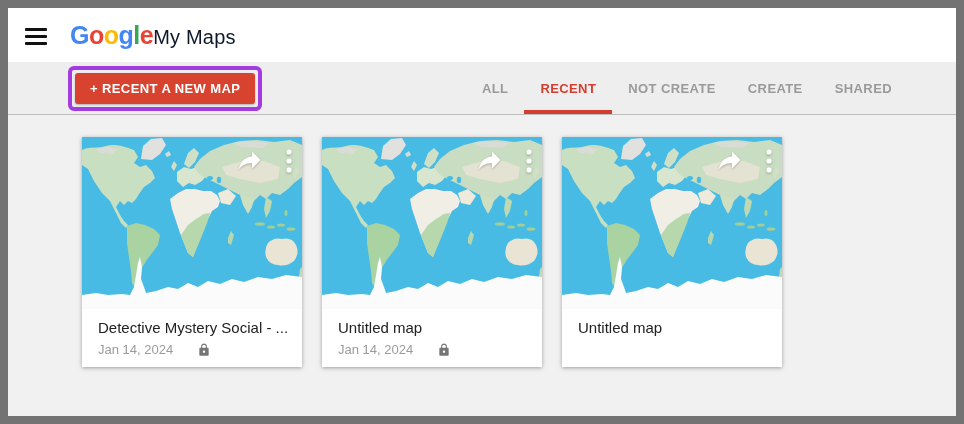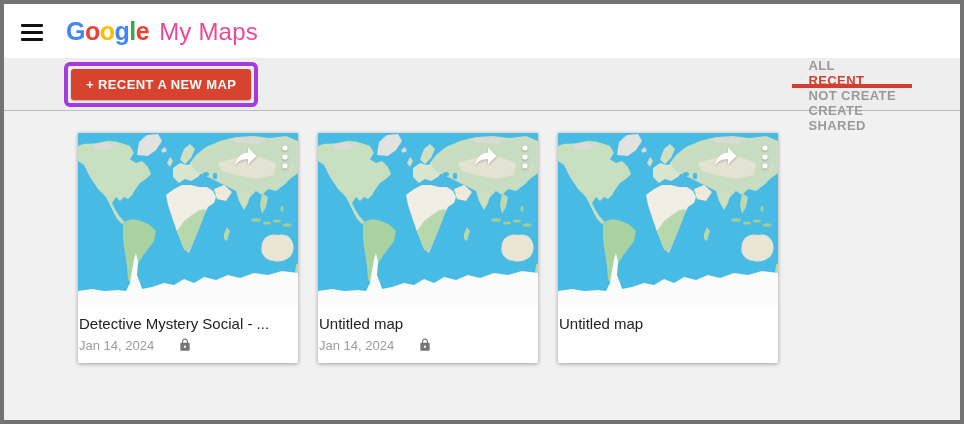--- a/index.html
+++ b/index.html
@@ -1,40 +1,40 @@
 <!DOCTYPE html>
 <html><head>
 <meta charset="utf-8">
 <style>
   * { margin: 0; padding: 0; box-sizing: border-box; }
   html, body { width: 964px; height: 424px; font-family: "Liberation Sans", sans-serif; }
 
   .frame {
     width: 964px; height: 424px;
-    border: 4px solid #737373;
+    border: 8px solid #737373;
     background: #f1f1f1;
     overflow: hidden;
     position: relative;
   }
 
   
   .header {
     height: 54px; background: #ffffff;
     display: flex; align-items: center;
     padding-left: 16px;
   }
   .hamburger {
     width: 24px; height: 24px; margin-top: 2px;
     display: flex; flex-direction: column; justify-content: center; gap: 4px;
     cursor: pointer; border: none; background: transparent; padding: 0 1px;
   }
   .hamburger span { display: block; height: 3px; background: #111; border-radius: 1px; }
   .logo { margin-left: 22px; display: flex; align-items: baseline; }
   .logo .gword { font-size: 25px; font-weight: 700; letter-spacing: -0.5px; }
-  .logo .product { font-size: 24px; font-weight: 400; color: #ec4899; margin-left: 10px; letter-spacing: 0.2px; }
+  .logo .product { font-size: 20px; font-weight: 400; color: #0f172a; letter-spacing: 0.2px; }
 
   
   .toolbar {
     height: 53px; background: #eeeeee;
     border-bottom: 1px solid #bdbdbd;
     display: flex; align-items: center; justify-content: space-between;
     position: relative;
   }
   .annotation-box {
     margin-left: 60px;
@@ -43,21 +43,21 @@
   }
   .create-btn {
     background: #d8432f; color: #ffffff;
     font-family: "Liberation Sans", sans-serif;
     font-size: 13px; font-weight: 700; letter-spacing: 0.4px;
     border: none; border-radius: 3px;
     padding: 8px 15px; cursor: pointer;
     box-shadow: 0 1px 2px rgba(0,0,0,0.25);
     white-space: nowrap;
   }
-  .tabs { display: flex; height: 100%; margin-right: 48px; flex-direction: column; }
+  .tabs { display: flex; height: 100%; margin-right: 48px; }
   .tab {
     display: flex; align-items: center;
     padding: 0 16px; height: 100%;
     font-size: 13px; font-weight: 700; letter-spacing: 0.4px;
     color: #9a9a9a; cursor: pointer; position: relative;
     background: transparent; border: none;
     font-family: "Liberation Sans", sans-serif;
   }
   .tab.active { color: #d23f31; }
   .tab.active::after {
@@ -74,26 +74,26 @@
   }
   .thumb { position: relative; width: 220px; height: 172px; overflow: hidden; }
   .thumb svg.map { display: block; }
   .thumb-btn {
     position: absolute; top: 10px; background: transparent; border: none;
     cursor: pointer; padding: 0; line-height: 0;
     filter: drop-shadow(0 1px 1px rgba(0,0,0,0.25));
   }
   .share-btn { right: 40px; }
   .more-btn { right: 10px; top: 12px; }
-  .card-info { padding: 10px 14px 12px 1px; height: 58px; }
+  .card-info { padding: 10px 14px 12px 16px; height: 58px; }
   .card-title {
     font-size: 15px; color: #212121; font-weight: 400;
     white-space: nowrap; overflow: hidden; margin-bottom: 6px;
   }
-  .card-meta { display: flex; align-items: flex-start; gap: 24px; }
+  .card-meta { display: flex; align-items: center; gap: 24px; }
   .card-date { font-size: 13px; color: #9b9b9b; }
   .lock { width: 14px; height: 14px; }
 </style>
 </head>
 <body>
 
 <svg width="0" height="0" style="position:absolute">
   <defs>
     <g id="worldmap">
       <rect x="0" y="0" width="220" height="172" fill="#48bbe4"></rect>

